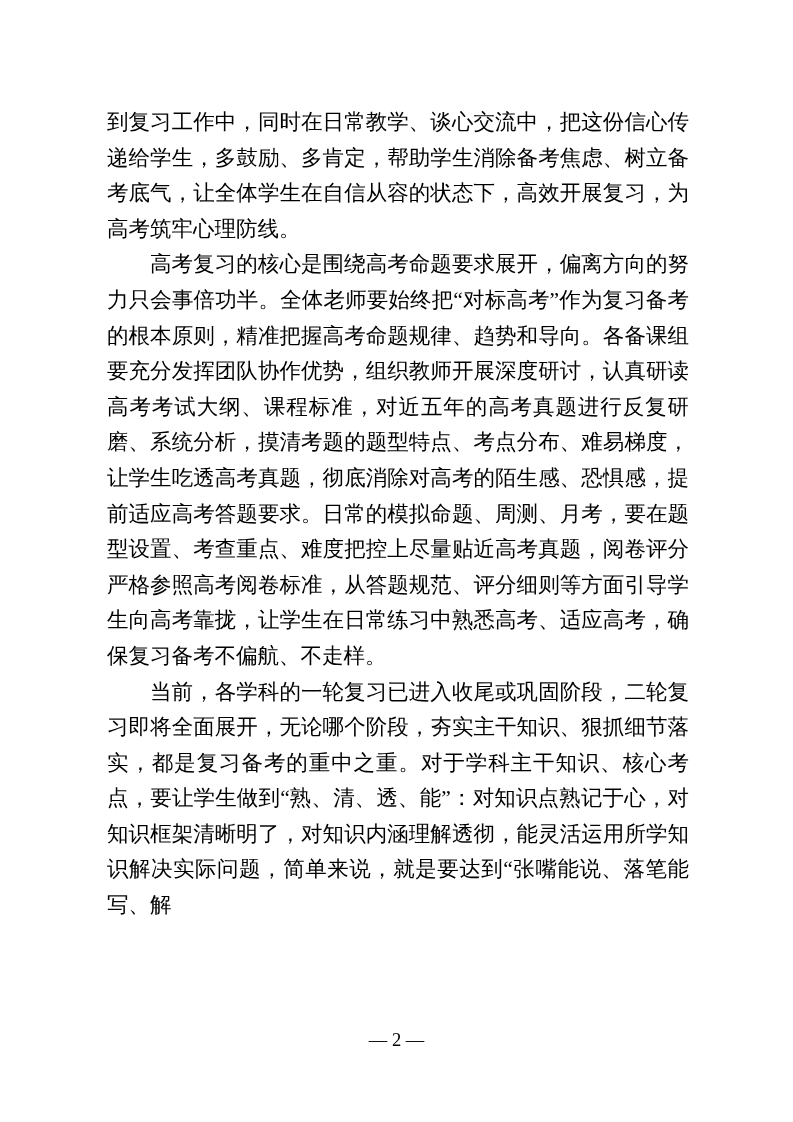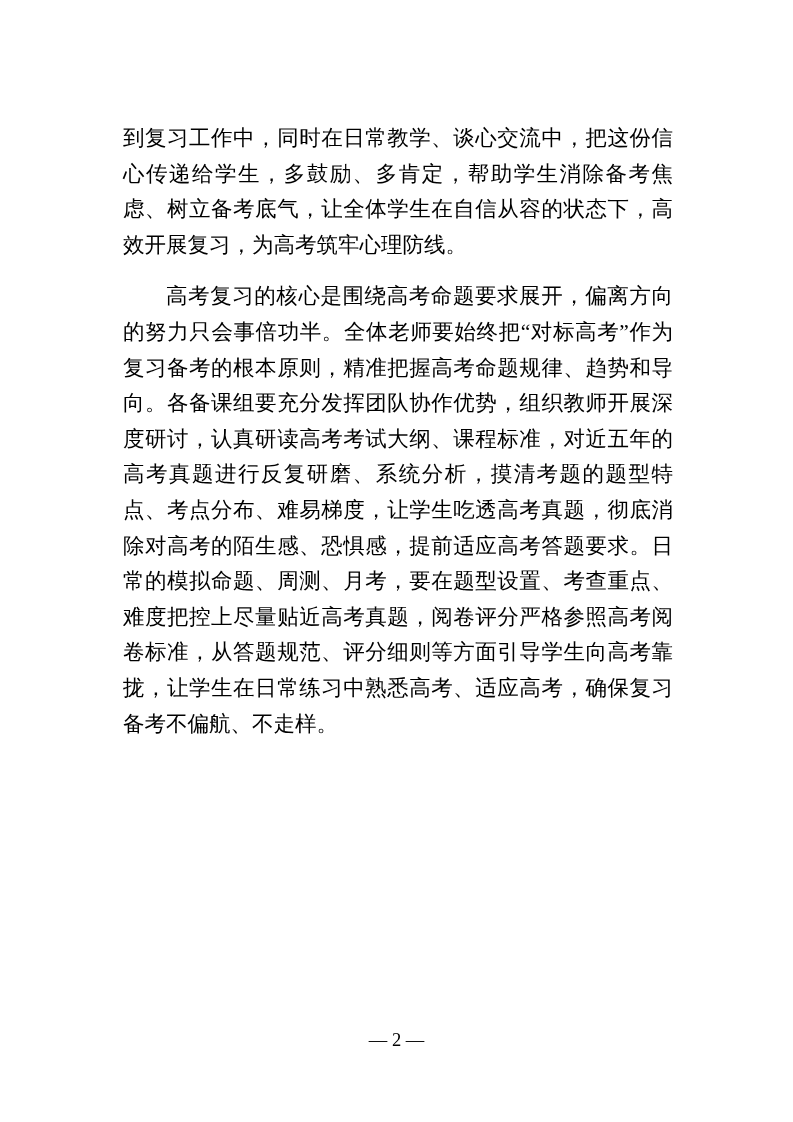--- a/index.html
+++ b/index.html
@@ -21,21 +21,21 @@
       left: 107px;
       top: 105px;
       width: 582px;
       font-size: 21.5px;
       line-height: 35.6px;
       text-align: justify;
       text-justify: inter-ideograph;
       word-break: break-all;
     }
     .content p {
-      margin: 16px;
+      margin: 0;
       padding: 0;
       text-indent: 2em;
     }
     .content p.no-indent {
       text-indent: 0;
     }
     .content p.heading {
       font-weight: bold;
       font-family: "Liberation Sans", "DejaVu Sans", sans-serif;
       letter-spacing: 0.5px;
@@ -51,17 +51,18 @@
       color: #000000;
     }
   </style>
 </head>
 <body>
 
 <div class="page">
   <div class="content" id="content">
       <p class="body no-indent">到复习工作中，同时在日常教学、谈心交流中，把这份信心传递给学生，多鼓励、多肯定，帮助学生消除备考焦虑、树立备考底气，让全体学生在自信从容的状态下，高效开展复习，为高考筑牢心理防线。</p>
       <p class="body">高考复习的核心是围绕高考命题要求展开，偏离方向的努力只会事倍功半。全体老师要始终把“对标高考”作为复习备考的根本原则，精准把握高考命题规律、趋势和导向。各备课组要充分发挥团队协作优势，组织教师开展深度研讨，认真研读高考考试大纲、课程标准，对近五年的高考真题进行反复研磨、系统分析，摸清考题的题型特点、考点分布、难易梯度，让学生吃透高考真题，彻底消除对高考的陌生感、恐惧感，提前适应高考答题要求。日常的模拟命题、周测、月考，要在题型设置、考查重点、难度把控上尽量贴近高考真题，阅卷评分严格参照高考阅卷标准，从答题规范、评分细则等方面引导学生向高考靠拢，让学生在日常练习中熟悉高考、适应高考，确保复习备考不偏航、不走样。</p>
+      <p class="body">当前，各学科的一轮复习已进入收尾或巩固阶段，二轮复习即将全面展开，无论哪个阶段，夯实主干知识、狠抓细节落实，都是复习备考的重中之重。对于学科主干知识、核心考点，要让学生做到“熟、清、透、能”：对知识点熟记于心，对知识框架清晰明了，对知识内涵理解透彻，能灵活运用所学知识解决实际问题，简单来说，就是要达到“张嘴能说、落笔能写、解</p>
     </div>
   <div class="footer">
     <span>— 2 —</span>
   </div>
 </div>
 
 </body></html>

